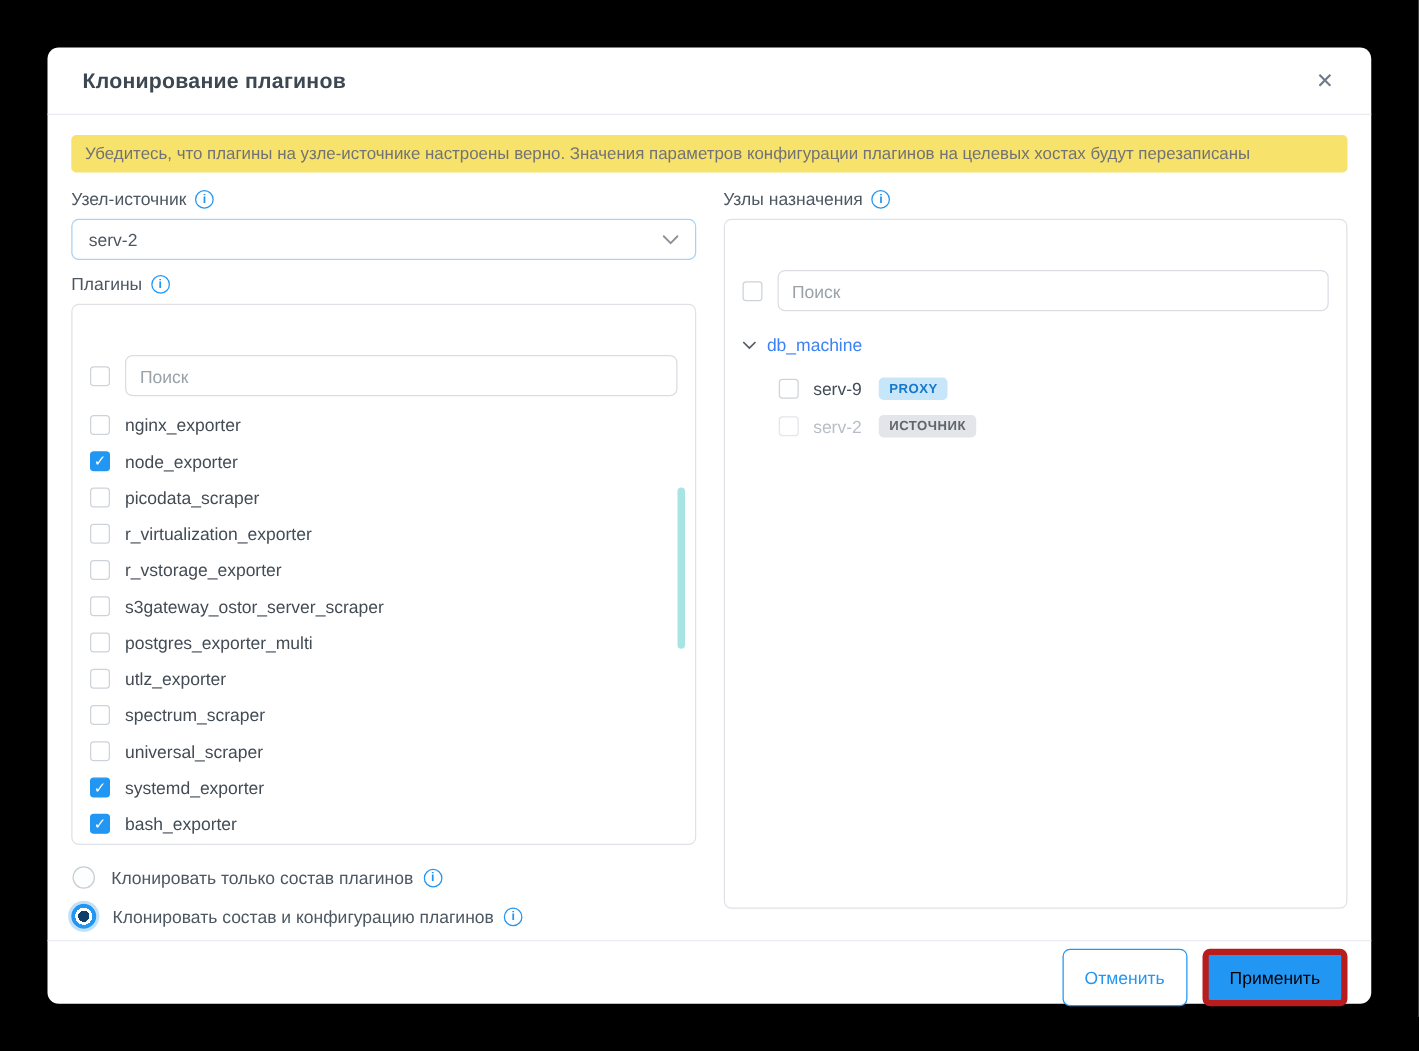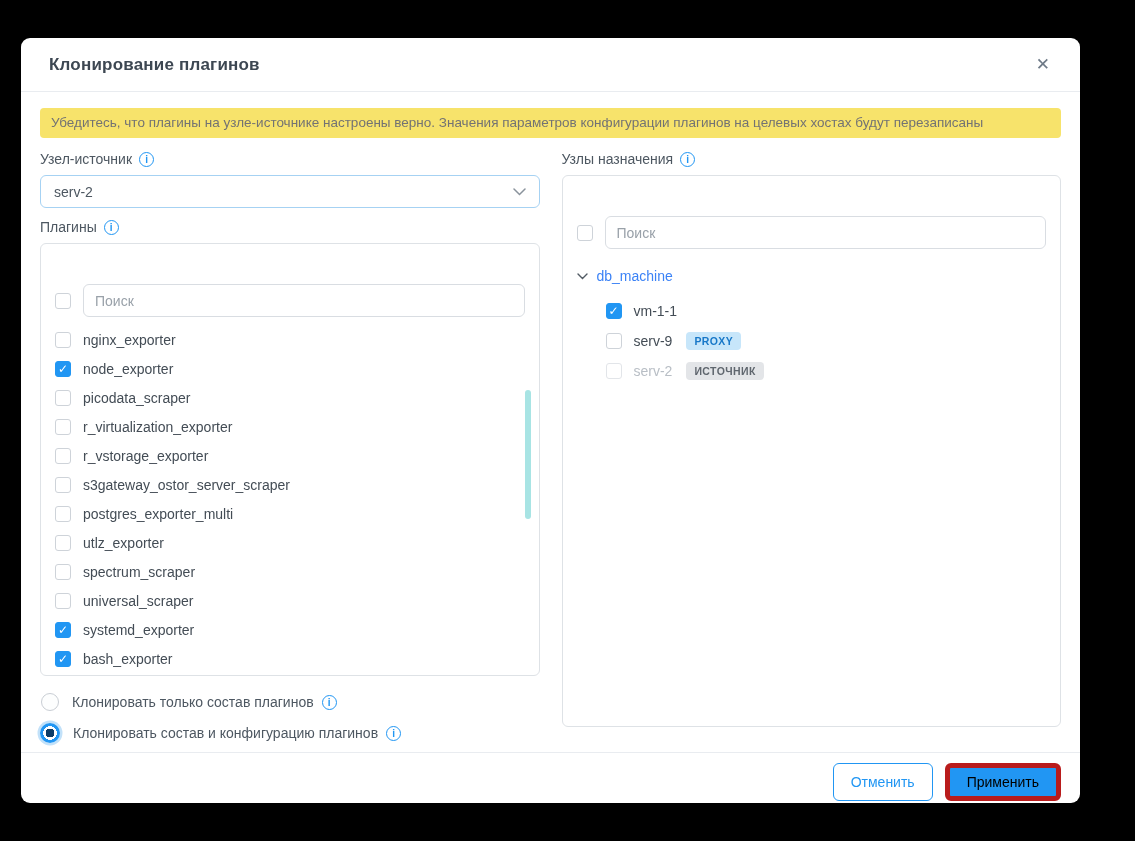--- a/index.html
+++ b/index.html
@@ -5,21 +5,21 @@
   * { margin: 0; padding: 0; box-sizing: border-box; }
   html, body { width: 1135px; height: 841px; }
   body {
     background: #000;
     font-family: "Liberation Sans", "DejaVu Sans", sans-serif;
     position: relative;
     overflow: hidden;
   }
   .modal {
     position: absolute;
-    left: 21px; top: 38px;
+    left: 38px; top: 38px;
     width: 1059px; height: 765px;
     background: #fff;
     border-radius: 9px;
     display: flex;
     flex-direction: column;
   }
   
   .modal-header {
     height: 54px;
     flex: none;
@@ -239,21 +239,21 @@
     flex: none;
     height: 61px;
     border-top: 1px solid #e9ecf0;
     display: flex;
     align-items: center;
     justify-content: flex-end;
     gap: 12px;
     padding: 0 19px 2px 0;
   }
   .btn {
-    height: 38px;
+    height: 46px;
     border-radius: 6px;
     font-size: 14px;
     font-family: "Liberation Sans", "DejaVu Sans", sans-serif;
     padding: 0 17px;
     cursor: pointer;
   }
   .btn-cancel {
     background: #fff;
     border: 1px solid #2196f3;
     color: #2196f3;
@@ -395,24 +395,20 @@
             <div class="tree-group-row">
               <span class="chevron-icon">
                 <svg width="11" height="7" viewBox="0 0 11 7">
                     <path d="M1 1 L5.5 5.5 L10 1" stroke="#525b64" stroke-width="1.4" fill="none" stroke-linecap="round"></path>
                   </svg>
               </span>
               <span class="tree-group-label">db_machine</span>
             </div>
             <div class="tree-children">
                 <div class="row">
-                  <span class="checkbox checked"></span>
-                  <span class="row-label">vm-1-1</span>
-                </div>
-                <div class="row">
                   <span class="checkbox"></span>
                   <span class="row-label">serv-9</span>
                   <span class="badge proxy">PROXY</span>
                 </div>
                 <div class="row disabled">
                   <span class="checkbox"></span>
                   <span class="row-label">serv-2</span>
                   <span class="badge source">ИСТОЧНИК</span>
                 </div>
               </div>

